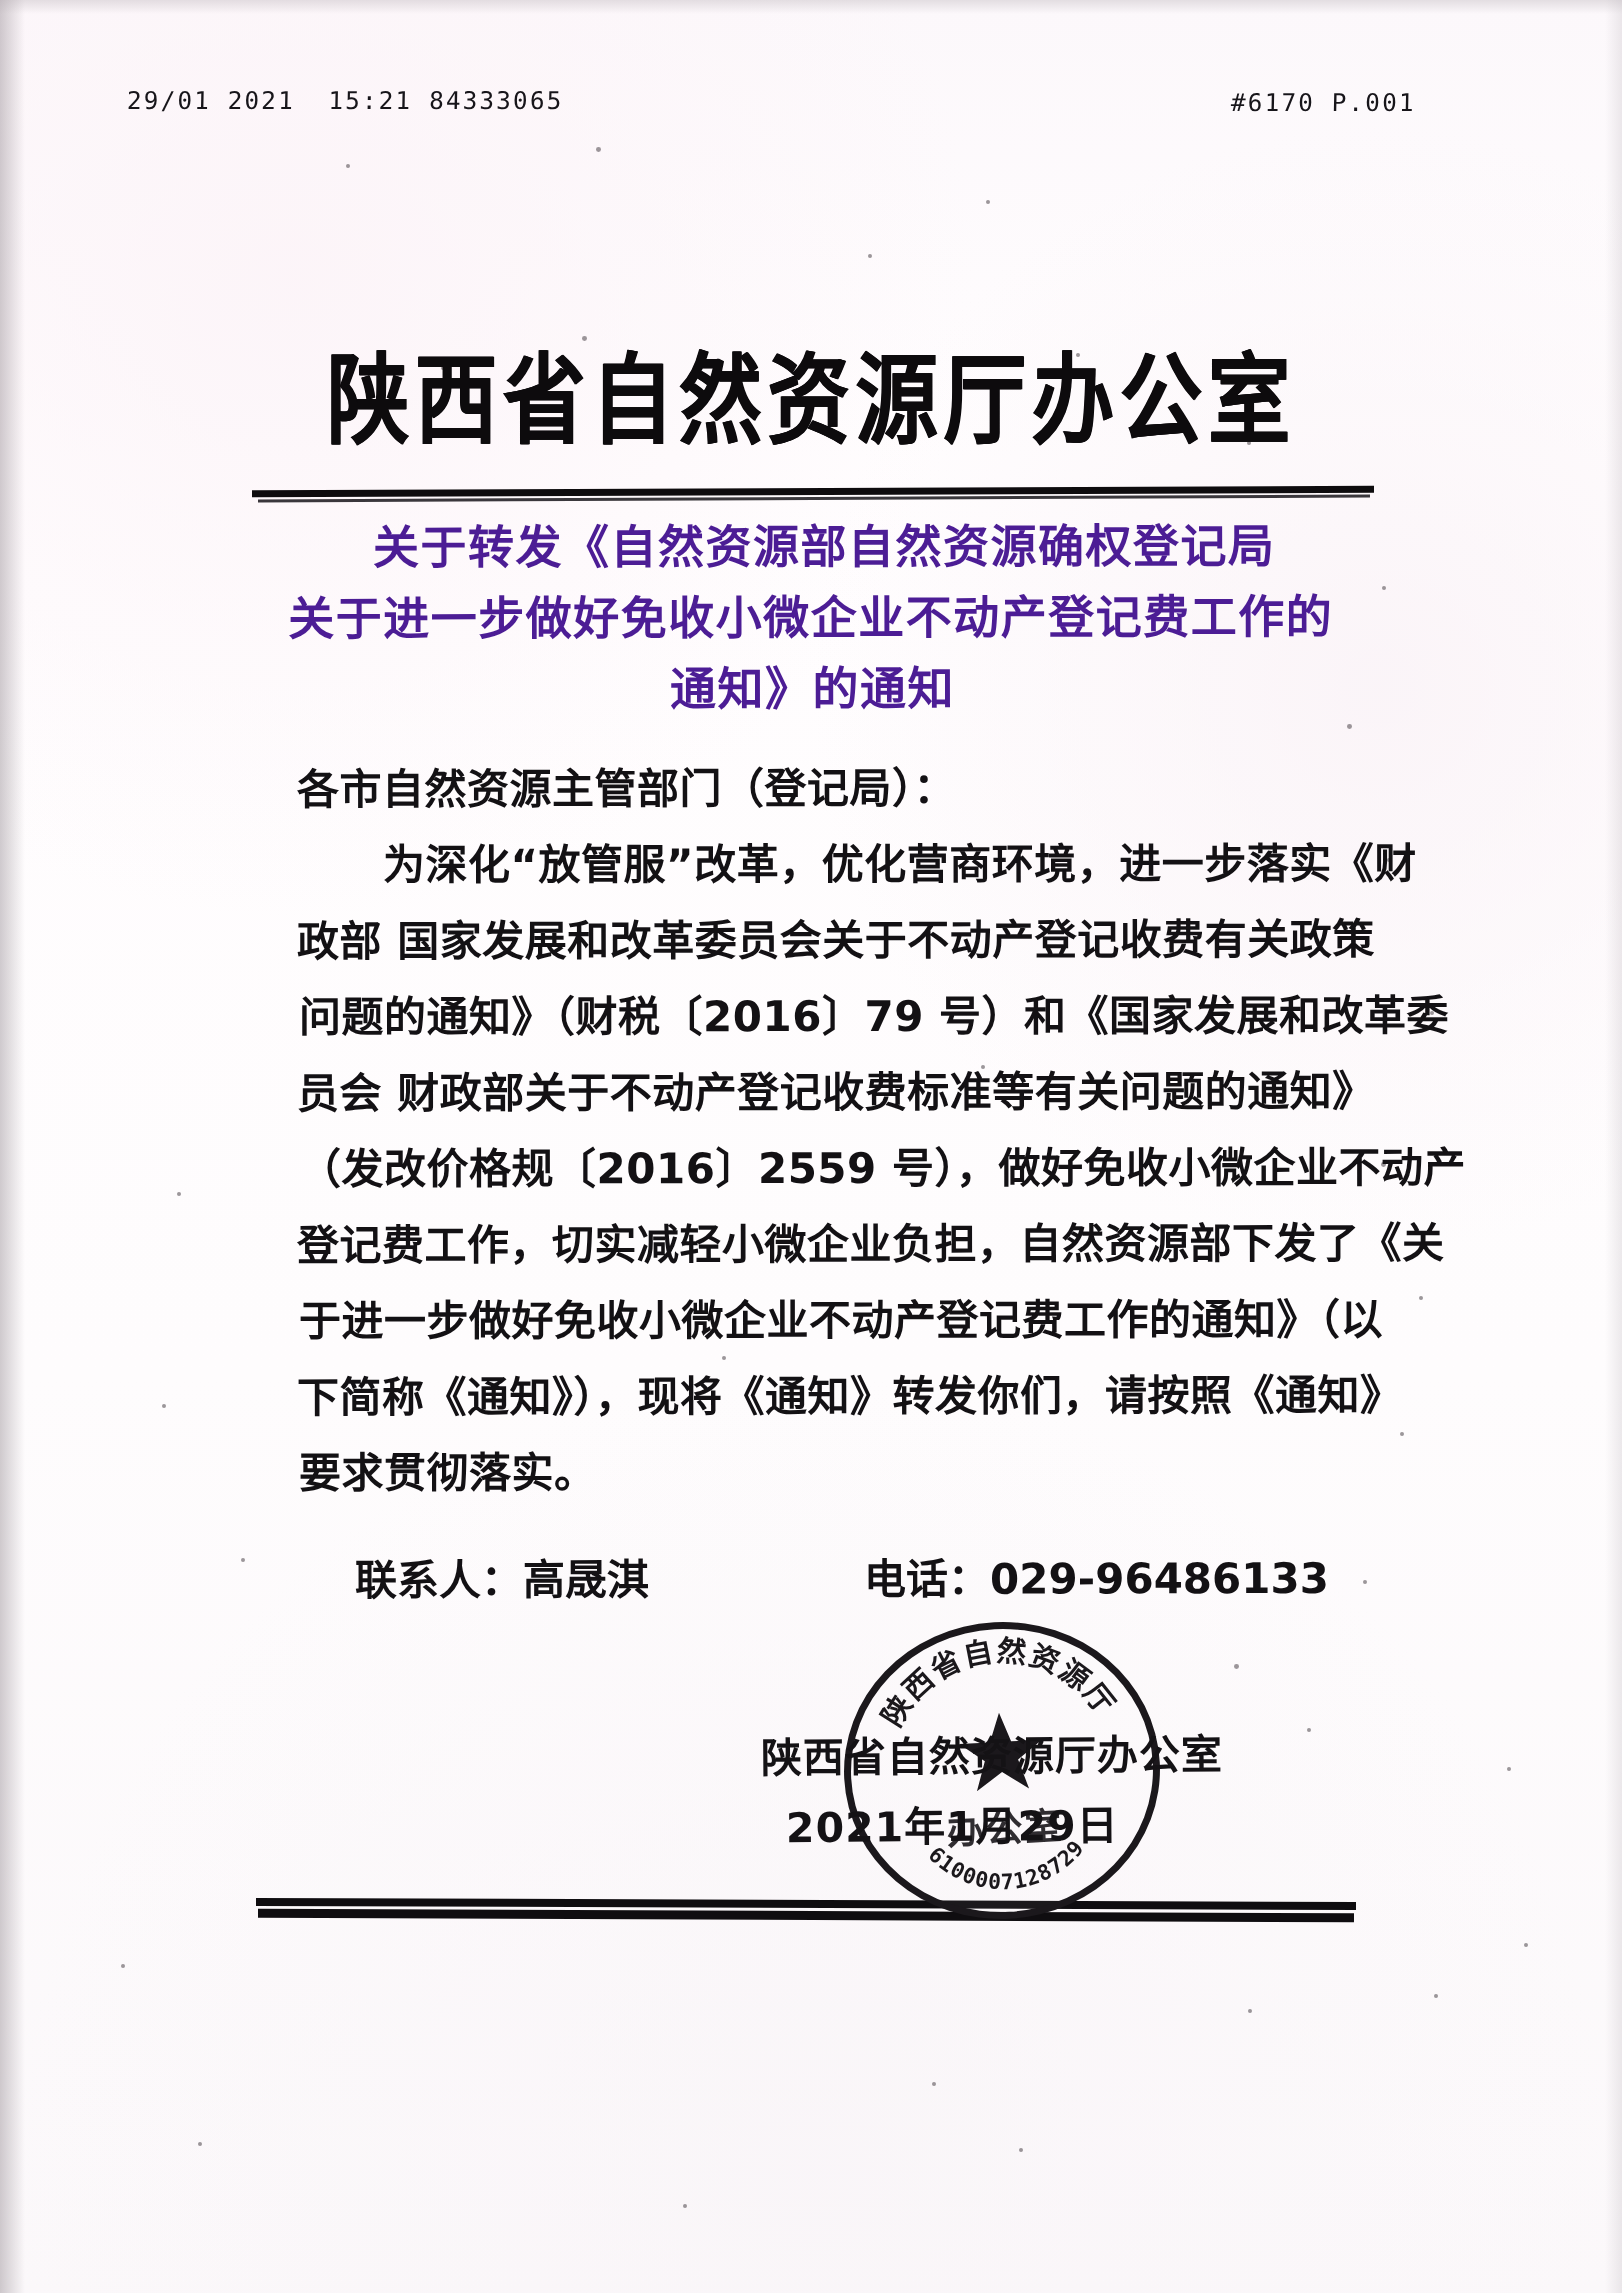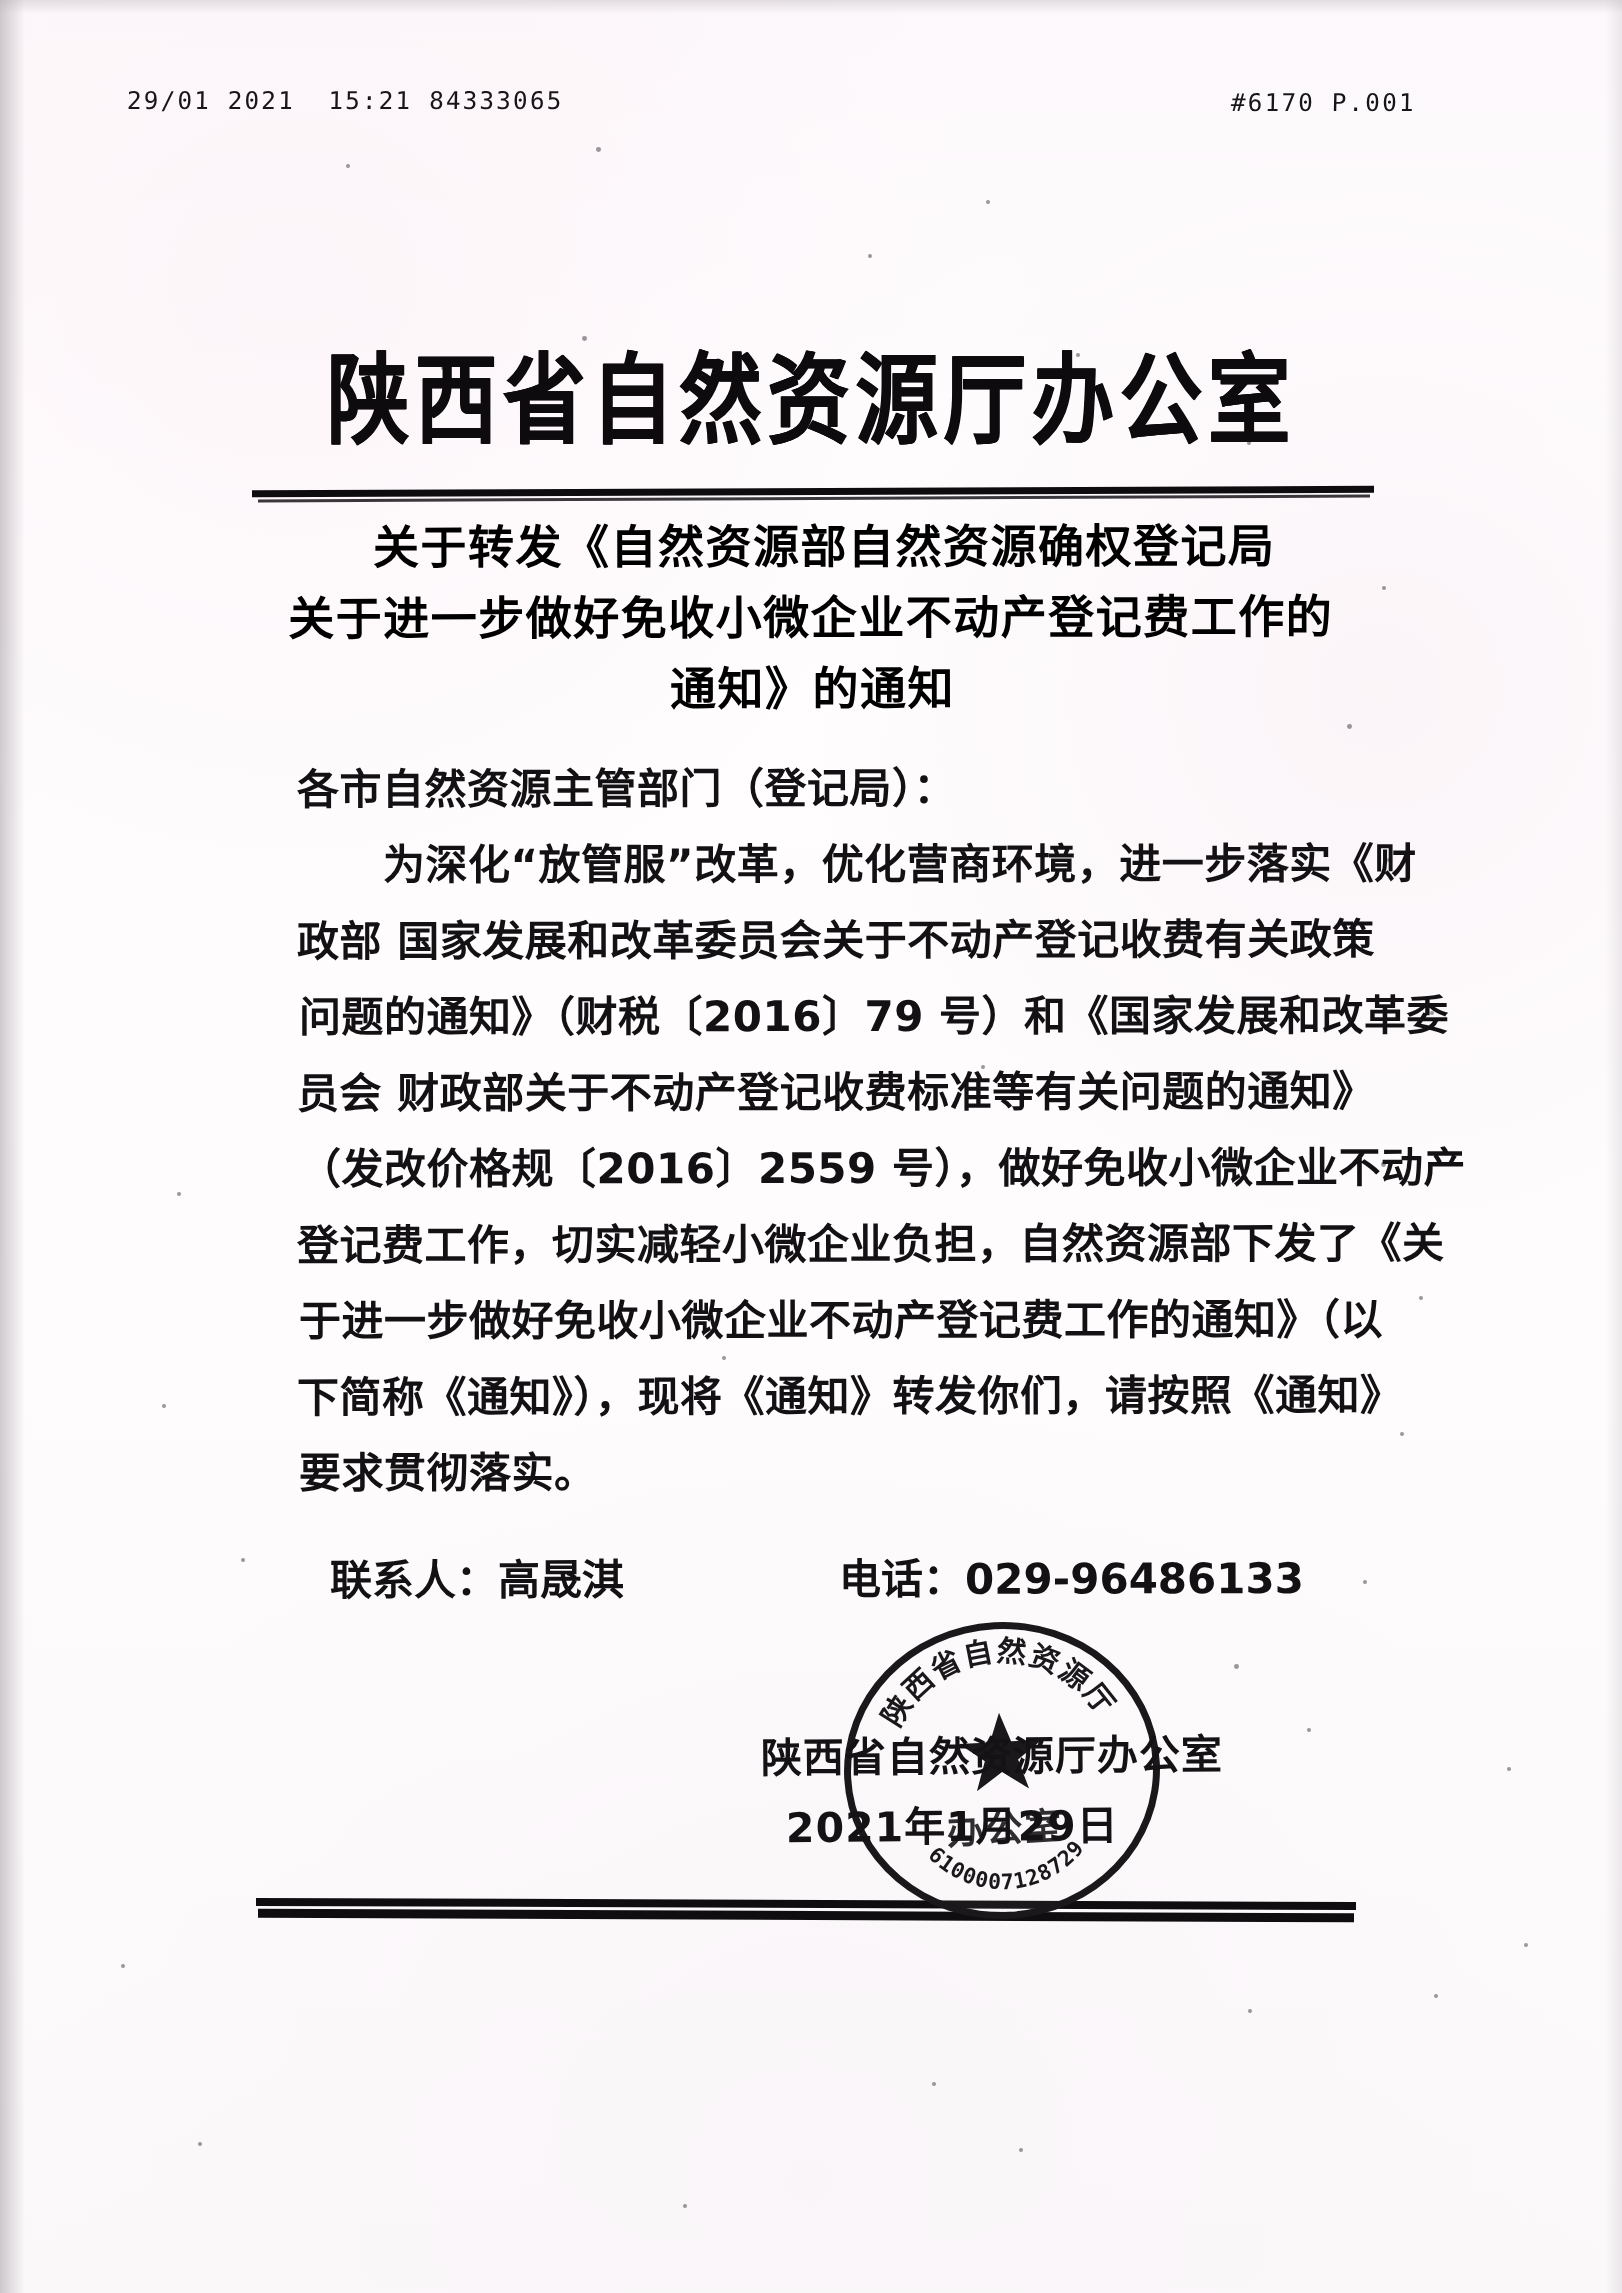--- a/index.html
+++ b/index.html
@@ -121,21 +121,21 @@
   .doc-title {
     position: absolute;
     top: 512px;
     left: 244px;
     width: 1141px;
     text-align: center;
     font-weight: 700;
     font-size: 46px;
     line-height: 71px;
     letter-spacing: 1.5px;
-    color: #000000;
+    color: #4c1d95;
   }
   .doc-title .tline { display: block; white-space: nowrap; }
   .doc-title .tline.l1 { transform: translateX(9.8px) rotate(-0.1deg); }
   .doc-title .tline.l2 { transform: translateX(-3.9px) rotate(-0.12deg); }
   .doc-title .tline.l3 { transform: translateX(-2px) rotate(-0.1deg); }
 
   
   .body-block {
     position: absolute;
     top: 751px;
@@ -166,21 +166,21 @@
     top: 1546px;
     left: 293px;
     width: 1053px;
     display: flex;
     font-size: 42px;
     line-height: 68px;
     font-weight: 600;
     color: #131114;
     transform: rotate(-0.12deg);
   }
-  .contact-row .c-name { margin-left: 37px; }
+  .contact-row .c-name { margin-left: 62px; }
   .contact-row .c-phone { margin-left: 215px; }
 
   
   .sign-block {
     position: absolute;
     top: 1726px;
     left: 761px;
     width: 605px;
     text-align: left;
     z-index: 3;

